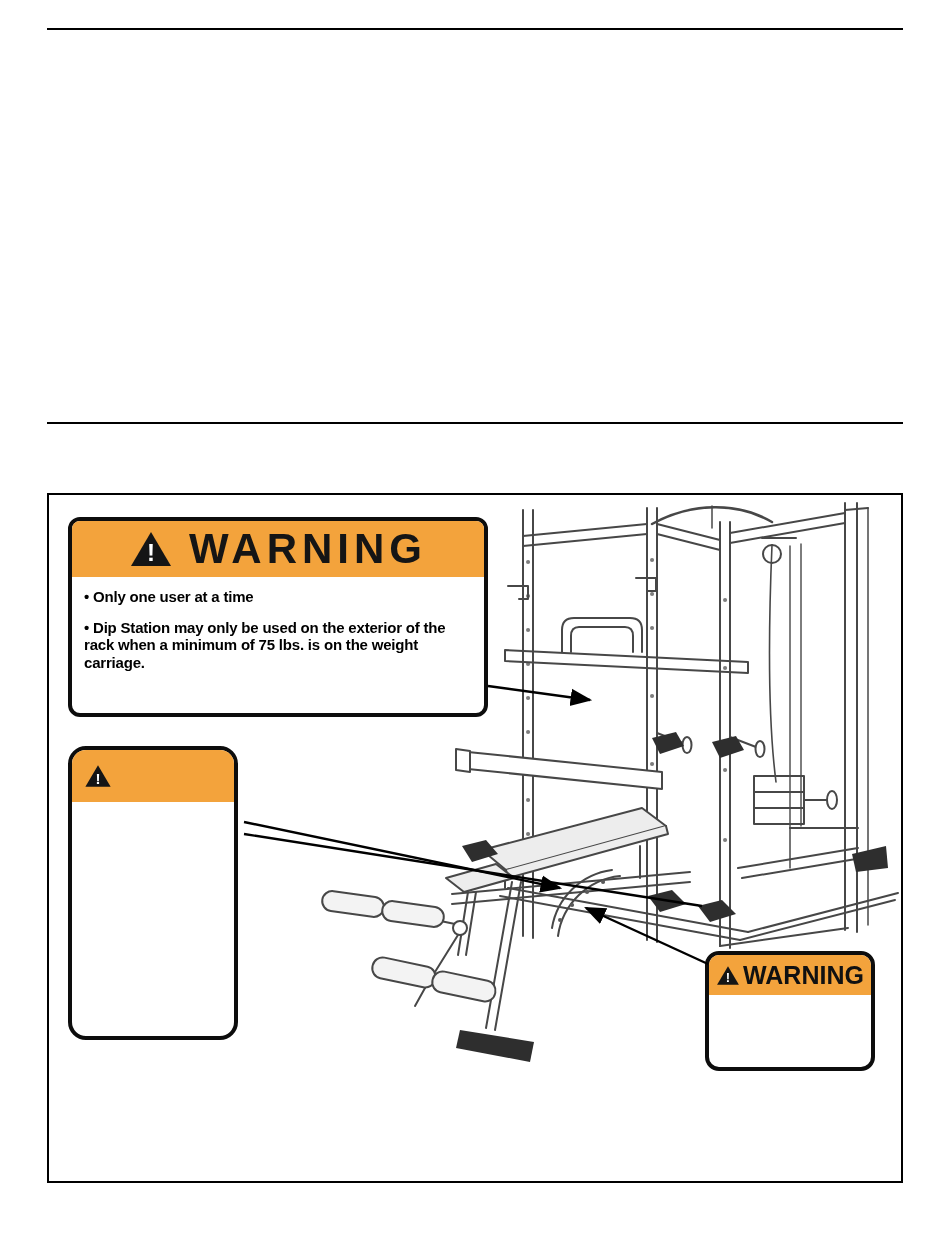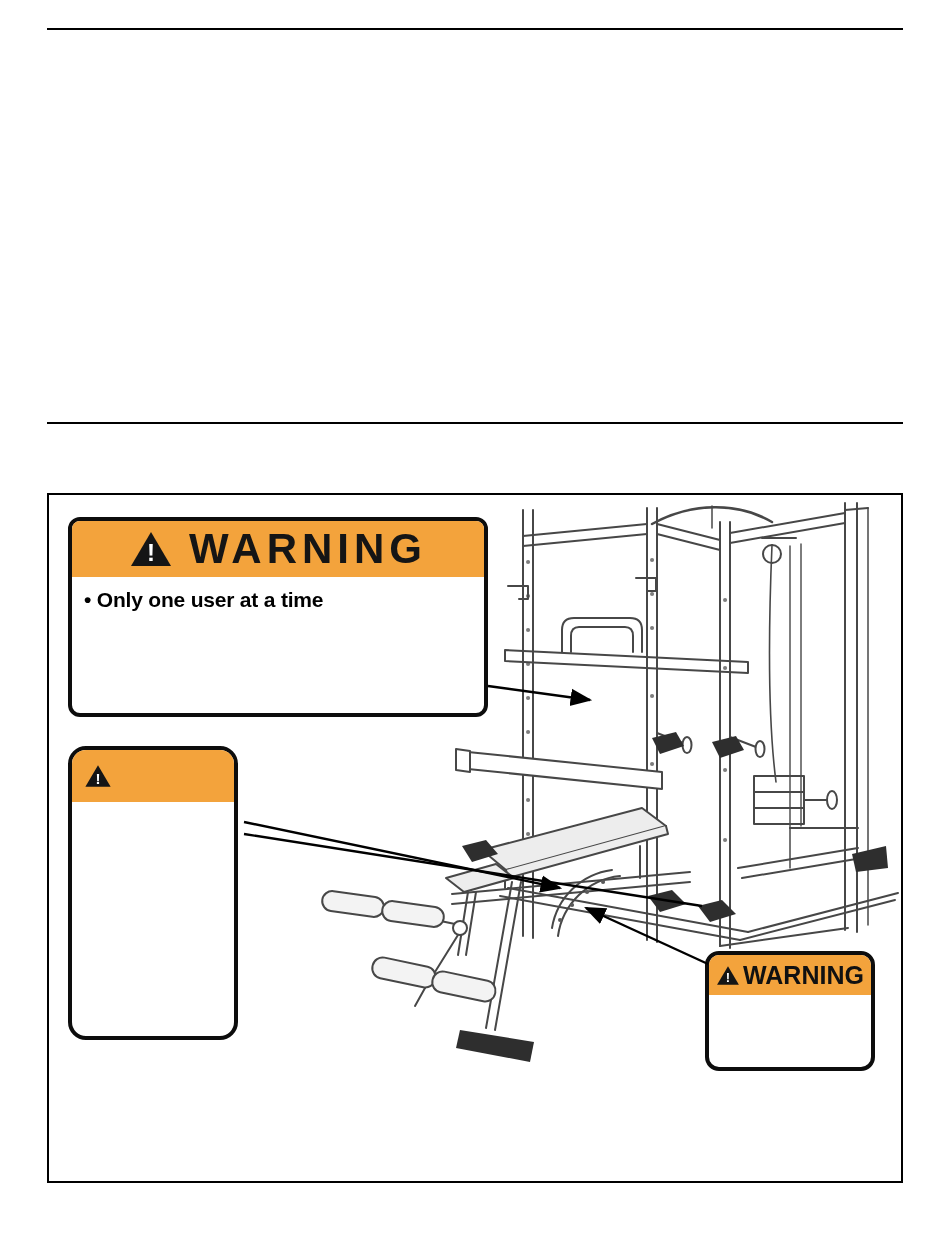--- a/index.html
+++ b/index.html
@@ -27,21 +27,21 @@
   .warn-header{
     background:var(--orange);display:flex;align-items:center;
   }
   
   #warn-top{left:68px;top:517px;width:420px;height:200px;border-radius:12px;}
   #warn-top .warn-header{height:56px;justify-content:center;gap:16px;}
   #warn-top .warn-title{
     font-size:42px;font-weight:bold;letter-spacing:5px;color:#151515;line-height:1;
   }
   #warn-top .warn-body{
-    padding:11px 8px 0 12px;font-size:21px;font-weight:bold;color:#000;
+    padding:11px 8px 0 12px;font-size:15px;font-weight:bold;color:#000;
     line-height:1.17;letter-spacing:-0.2px;
   }
   #warn-top .warn-body p{margin:0 0 13px 0;}
   
   #warn-left{left:68px;top:746px;width:170px;height:294px;border-radius:18px;}
   #warn-left .warn-header{height:52px;padding-left:12px;}
   
   #warn-bottom{left:705px;top:951px;width:170px;height:120px;border-radius:14px;}
   #warn-bottom .warn-header{height:40px;justify-content:center;gap:3px;}
   #warn-bottom .warn-title{
@@ -151,20 +151,21 @@
 <div class="warn-label" id="warn-top">
   <div class="warn-header">
     <svg class="tri-icon" width="44" height="38" viewBox="0 0 44 38">
       <polygon points="22,2 42,36 2,36" fill="#151515"></polygon>
       <text x="22" y="31" text-anchor="middle" font-family="Liberation Sans, sans-serif" font-size="24" font-weight="bold" fill="#ffffff">!</text>
     </svg>
     <span class="warn-title">WARNING</span>
   </div>
   <div class="warn-body">
     <p>• Only one user at a time</p>
+    <p>• Dip Station may only be used on the exterior of the rack when a minimum of 75 lbs. is on the weight carriage.</p>
   </div>
 </div>
 
 <div class="warn-label" id="warn-left">
   <div class="warn-header">
     <svg class="tri-icon" width="28" height="24" viewBox="0 0 44 38">
       <polygon points="22,2 42,36 2,36" fill="#151515"></polygon>
       <text x="22" y="31" text-anchor="middle" font-family="Liberation Sans, sans-serif" font-size="24" font-weight="bold" fill="#ffffff">!</text>
     </svg>
   </div>

